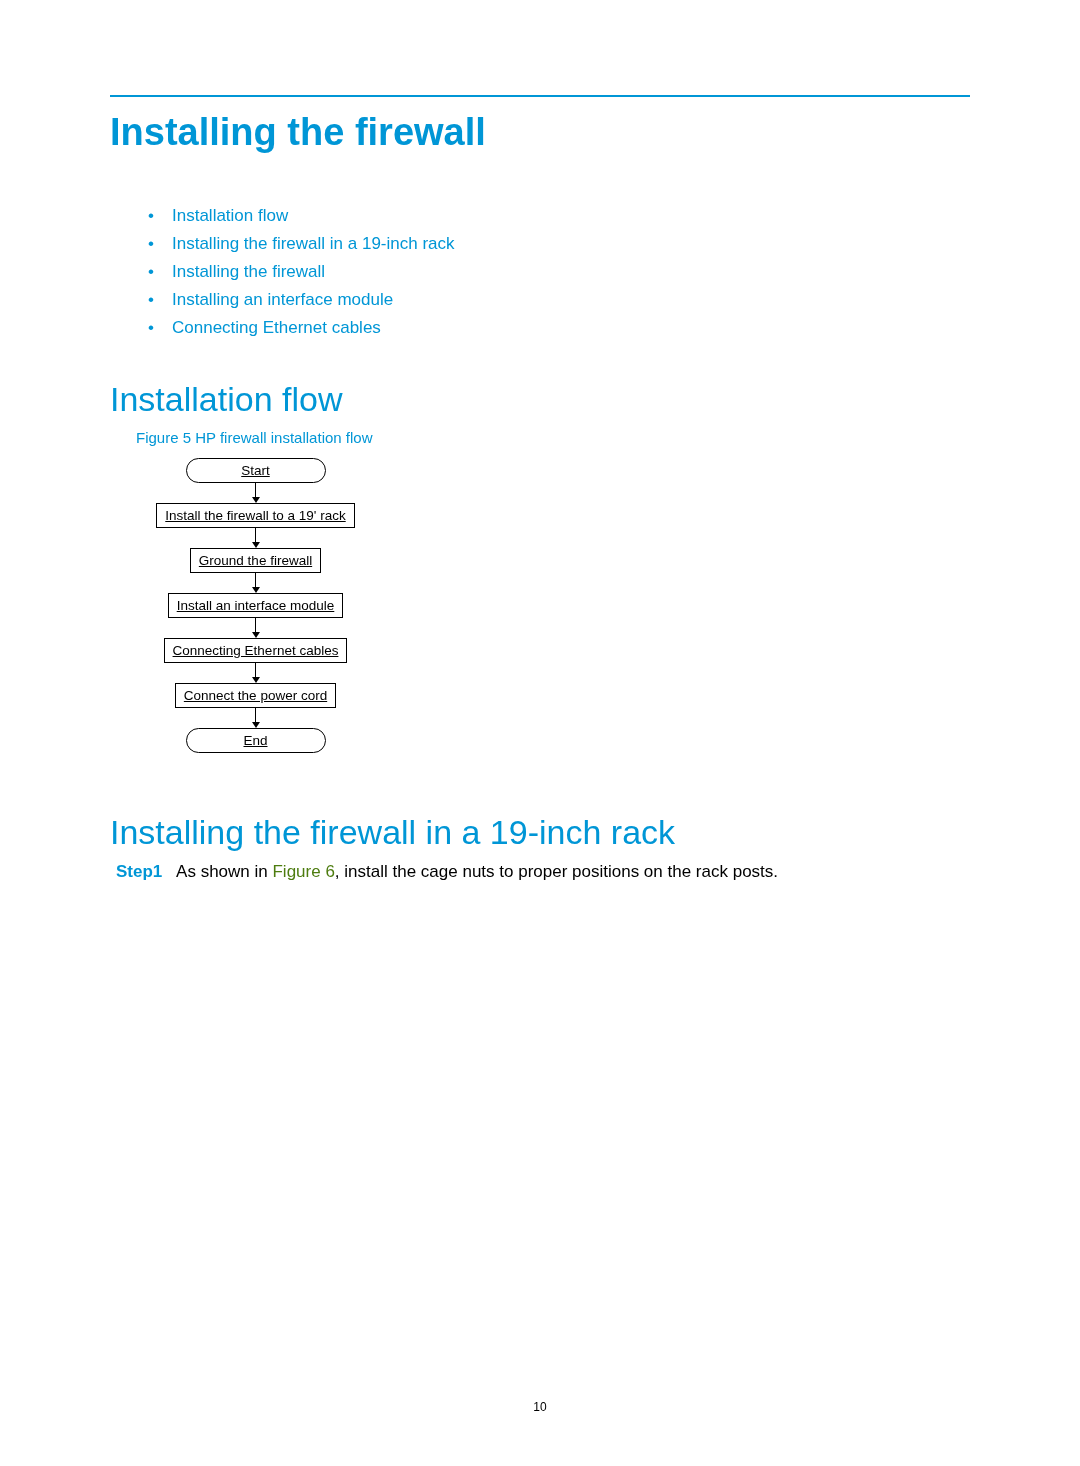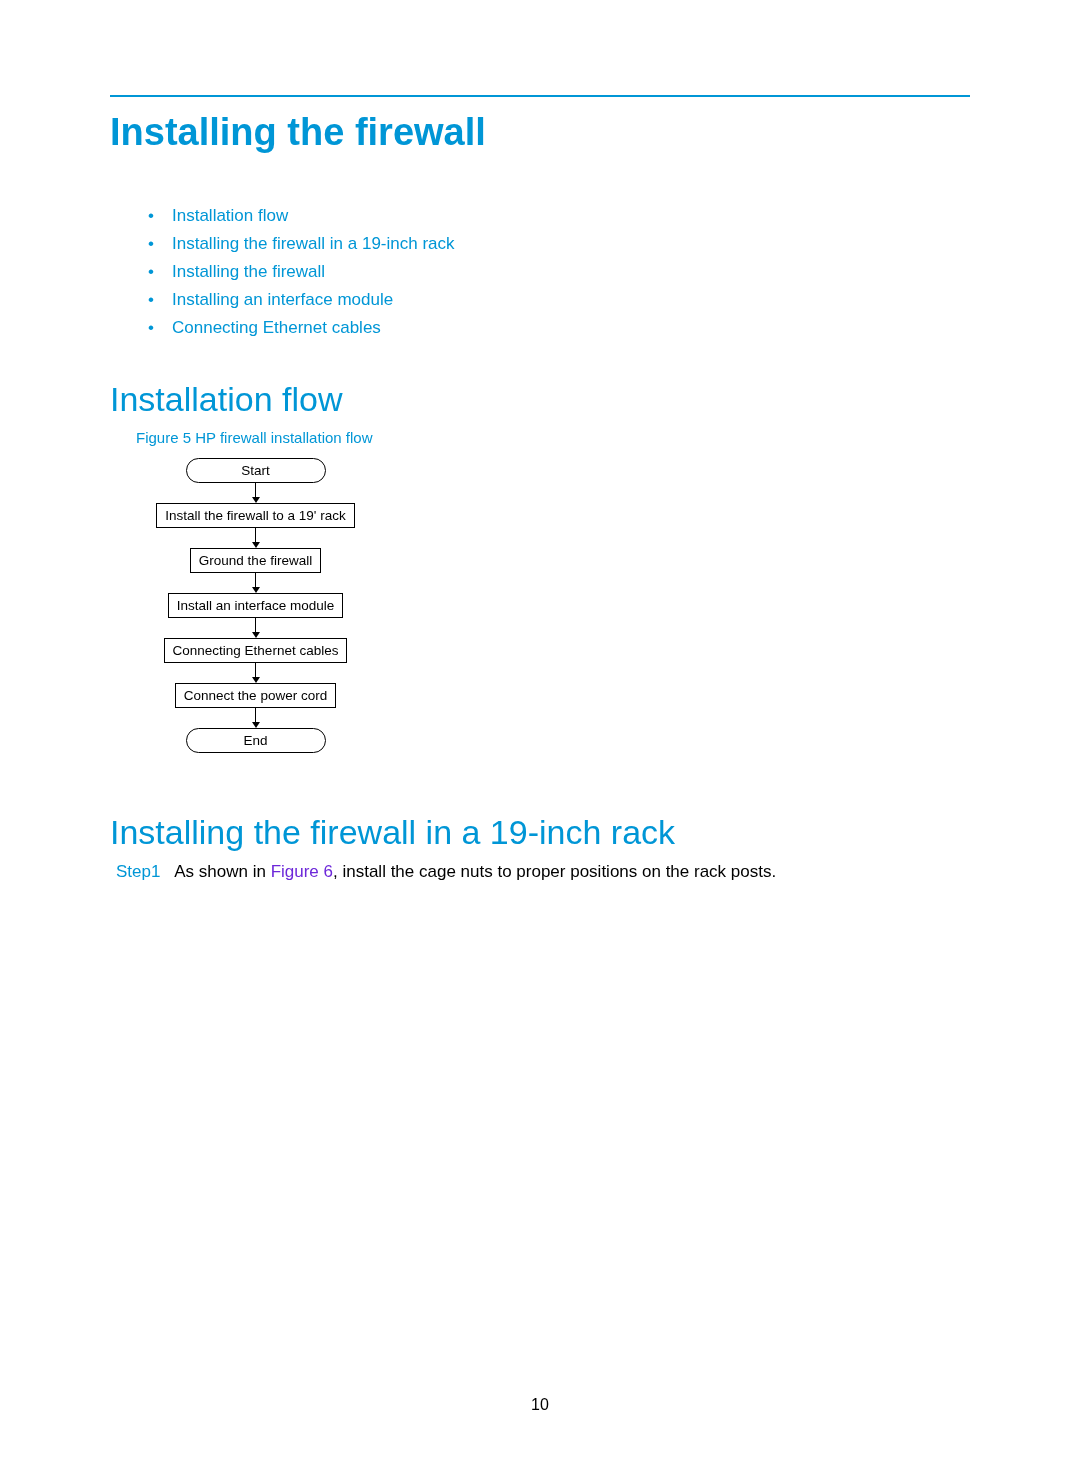--- a/index.html
+++ b/index.html
@@ -56,20 +56,21 @@
     font-size: 15px;
     font-weight: normal;
     margin: 0 0 12px 26px;
   }
   .flowchart {
     margin: 0 0 60px 38px;
     display: flex;
     flex-direction: column;
     align-items: center;
     width: 215px;
+    text-decoration: underline;
   }
   .flow-node {
     border: 1px solid #000;
     font-size: 13.5px;
     text-align: center;
     padding: 4px 8px;
     background: #fff;
     white-space: nowrap;
   }
   .flow-terminal {
@@ -94,30 +95,30 @@
     border-left: 4px solid transparent;
     border-right: 4px solid transparent;
     border-top: 6px solid #000;
   }
   .step-line {
     font-size: 17px;
     margin-left: 6px;
   }
   .step-label {
     color: #0096d6;
-    font-weight: normal;
+    font-weight: bold;
     margin-right: 10px;
   }
-  .link-inline { color: #6d28d9; }
+  .link-inline { color: #4d7c0f; }
   .page-number {
     position: absolute;
     bottom: 52px;
     left: 0; right: 0;
     text-align: center;
-    font-size: 16px;
+    font-size: 12px;
   }
 </style>
 </head>
 <body>
 
 <div class="page">
   <div class="rule"></div>
 
   <h1 class="title">Installing the firewall</h1>
 

